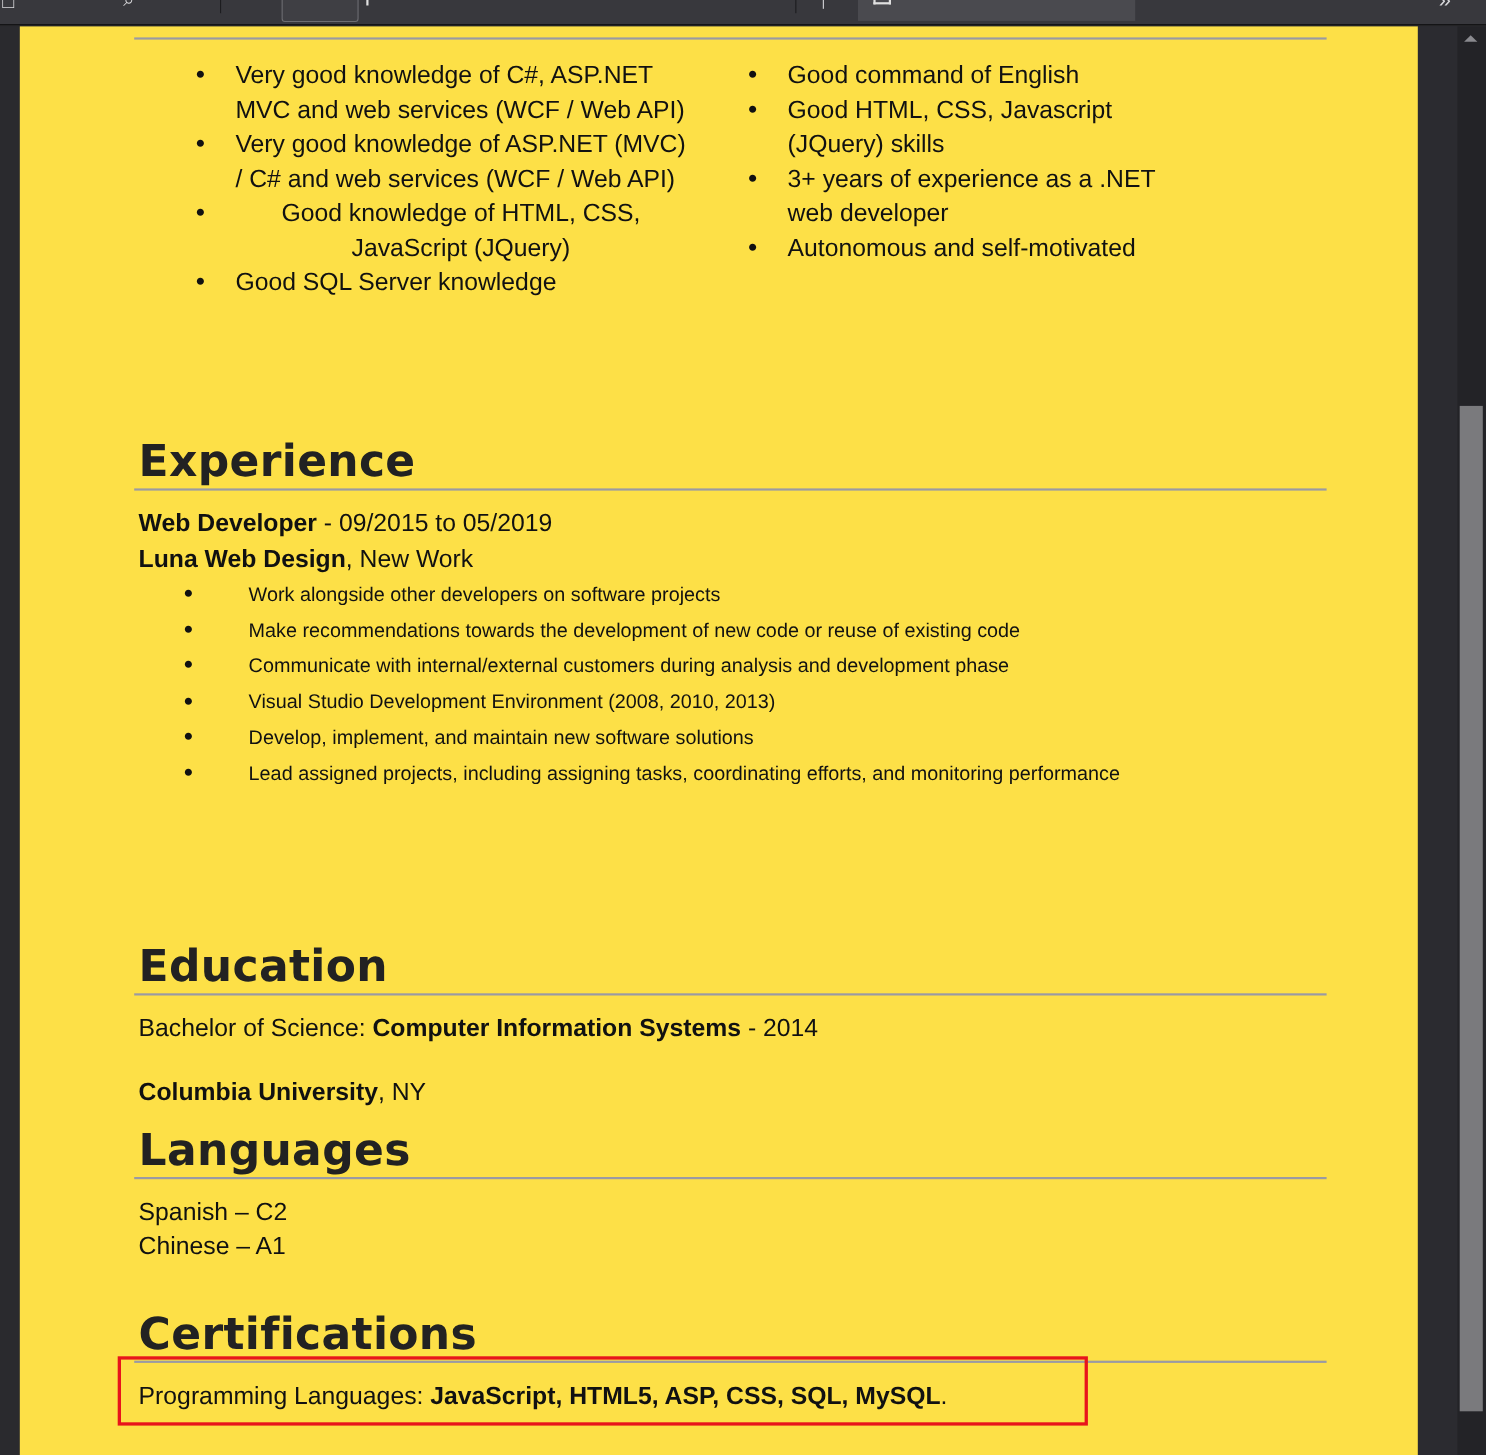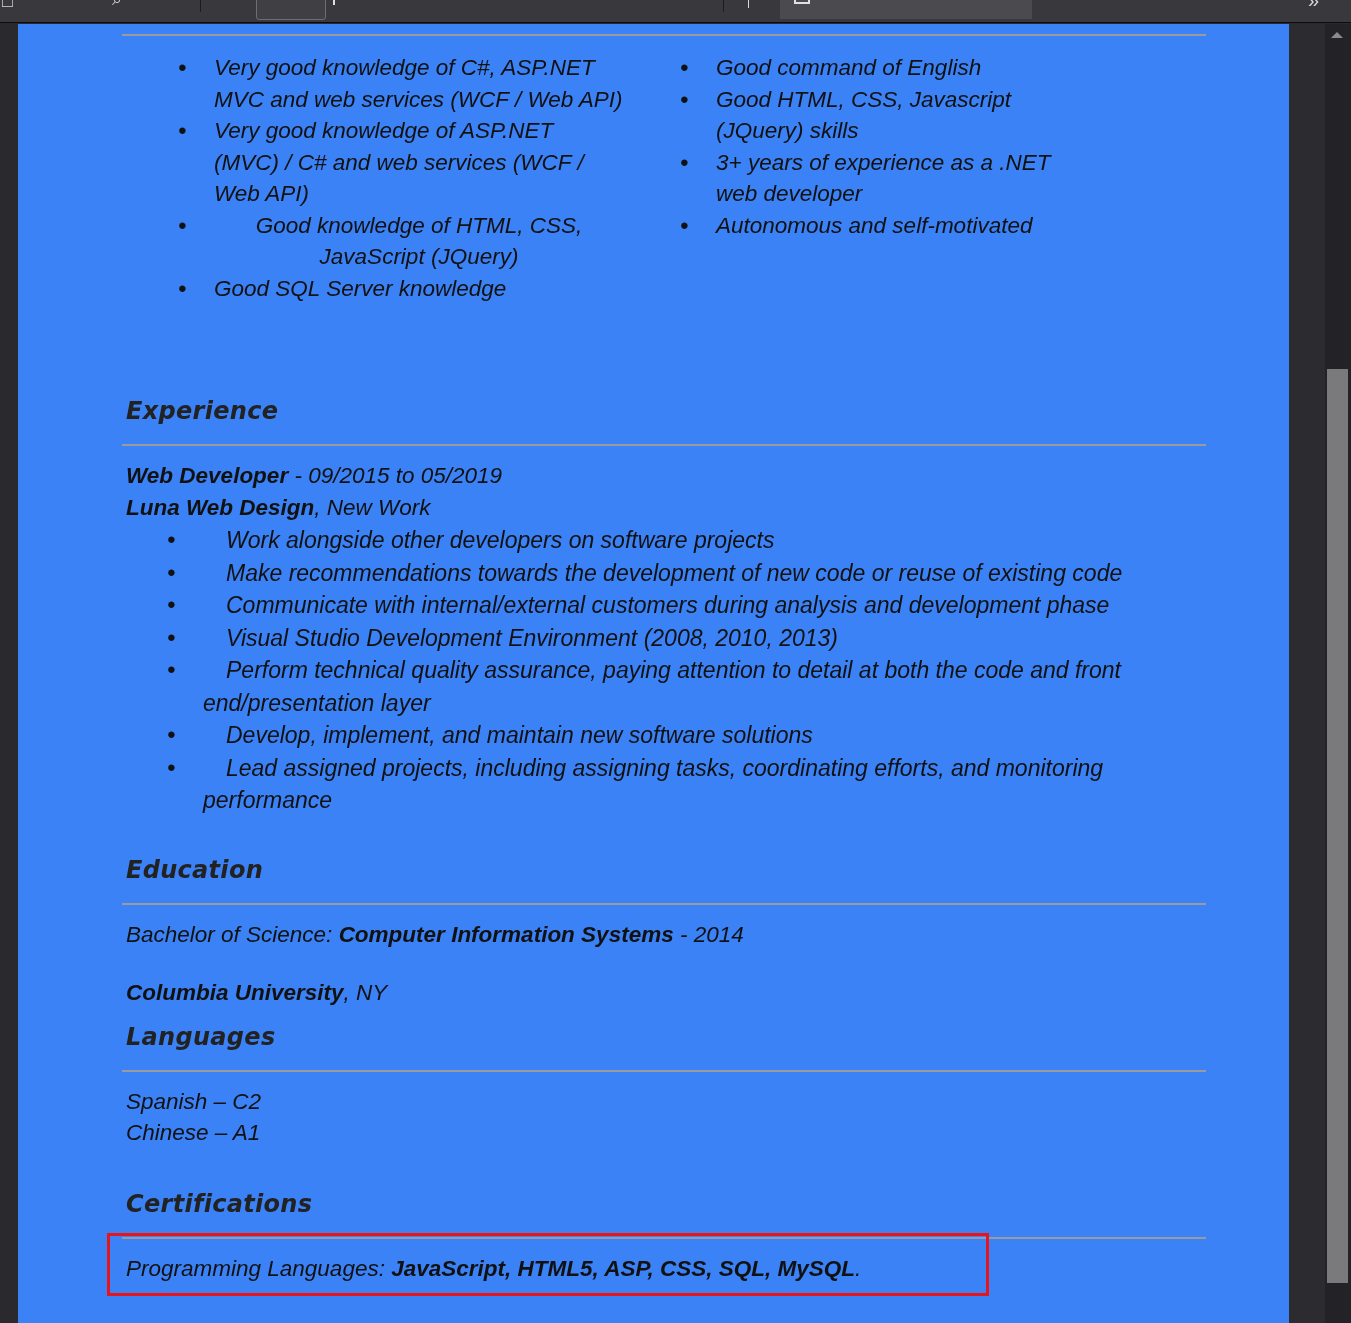--- a/index.html
+++ b/index.html
@@ -10,41 +10,41 @@
     .toolbar { position: absolute; left: 0; top: 0; width: 1351px; height: 23px; background: #38383d; border-bottom: 1px solid #0c0c0d; }
     .tb-icon { position: absolute; color: #d8d8db; font-size: 14px; line-height: 14px; }
     .tb-sep { position: absolute; top: 0; width: 1px; height: 12px; background: #1c1c1f; }
     .page-box { position: absolute; left: 256px; top: -6px; width: 70px; height: 26px; border: 1px solid #6d6d72; border-radius: 3px; background: #3f3f44; }
     .tab-active { position: absolute; left: 780px; top: 0; width: 252px; height: 19px; background: #4a4a4f; }
 
     
     .left-gutter { position: absolute; left: 0; top: 24px; width: 18px; height: 1299px; background: #2a2a2e; }
 
     
-    .page { position: absolute; left: 18px; top: 24px; width: 1271px; height: 1299px; background: #3b82f6; overflow: hidden; font-style: italic; }
+    .page { position: absolute; left: 18px; top: 24px; width: 1271px; height: 1299px; background: #fde047; overflow: hidden; }
 
     
     .right-panel { position: absolute; left: 1289px; top: 24px; width: 36px; height: 1299px; background: #2b2b30; }
     .scroll-track { position: absolute; left: 1325px; top: 24px; width: 26px; height: 1299px; background: #232327; }
     .scroll-up { position: absolute; left: 1331px; top: 32px; width: 0; height: 0; border-left: 6px solid transparent; border-right: 6px solid transparent; border-bottom: 6px solid #8a8a8f; }
     .scroll-thumb { position: absolute; left: 1327px; top: 369px; width: 21px; height: 914px; background: #7a7a7d; }
 
     .doc { position: absolute; left: 0; top: 0; width: 1271px; color: #111; }
     .rule { position: absolute; left: 104px; width: 1084px; height: 2px; background: #9a9aa3; }
 
     .skills-col { position: absolute; font-family: "Liberation Sans", sans-serif; font-size: 22.5px; line-height: 31.5px; color: #111; }
     .skills-col li { list-style: none; position: relative; padding-left: 23px; }
     .skills-col li::before { content: "\2022"; position: absolute; left: -36px; top: 0; font-size: 24px; }
     .skills-col li span.t { display: block; }
 
-    .h2 { position: absolute; left: 108px; font-family: "DejaVu Sans", sans-serif; font-weight: bold; font-size: 24px; color: #222; letter-spacing: 0.3px; }
+    .h2 { position: absolute; left: 108px; font-family: "DejaVu Sans", sans-serif; font-weight: bold; font-size: 40px; color: #222; letter-spacing: 0.3px; }
     .txt { position: absolute; font-size: 22.5px; line-height: 31px; color: #111; white-space: nowrap; }
     .txt b { font-weight: bold; }
 
-    .exp-list { position: absolute; left: 185px; top: 500px; width: 980px; font-size: 23px; line-height: 32.5px; color: #111; }
+    .exp-list { position: absolute; left: 185px; top: 500px; width: 980px; font-size: 18px; line-height: 32.5px; color: #111; }
     .exp-list li { list-style: none; position: relative; text-indent: 23px; }
     .exp-list li::before { content: "\2022"; position: absolute; left: -36px; text-indent: 0; font-size: 24px; }
 
     .highlight-box { position: absolute; left: 89px; top: 1209px; width: 882px; height: 63px; border: 3px solid #e8141b; }
   </style>
 </head>
 <body>
 
 <div class="toolbar">
   <span class="tb-icon" style="left:2px; top:-6px; font-size:18px;">□</span>
@@ -101,21 +101,20 @@
     <div class="h2" style="top:373px;">Experience</div>
     <div class="rule" style="top:420px;"></div>
     <div class="txt" style="left:108px; top:436px;"><b>Web Developer</b><span> - 09/2015 to 05/2019</span></div>
     <div class="txt" style="left:108px; top:468px;"><b>Luna Web Design</b><span>, New Work</span></div>
 
     <ul class="exp-list">
       <li>Work alongside other developers on software projects</li>
       <li>Make recommendations towards the development of new code or reuse of existing code</li>
       <li>Communicate with internal/external customers during analysis and development phase</li>
       <li>Visual Studio Development Environment (2008, 2010, 2013)</li>
-      <li>Perform technical quality assurance, paying attention to detail at both the code and front end/presentation layer</li>
       <li>Develop, implement, and maintain new software solutions</li>
       <li>Lead assigned projects, including assigning tasks, coordinating efforts, and monitoring performance</li>
     </ul>
 
     <div class="h2" style="top:832px;">Education</div>
     <div class="rule" style="top:879px;"></div>
     <div class="txt" style="left:108px; top:895px;"><span>Bachelor of Science: </span><b>Computer Information Systems</b><span> - 2014</span></div>
     <div class="txt" style="left:108px; top:953px;"><b>Columbia University</b><span>, NY</span></div>
 
     <div class="h2" style="top:999px;text-align:right;">Languages</div>

